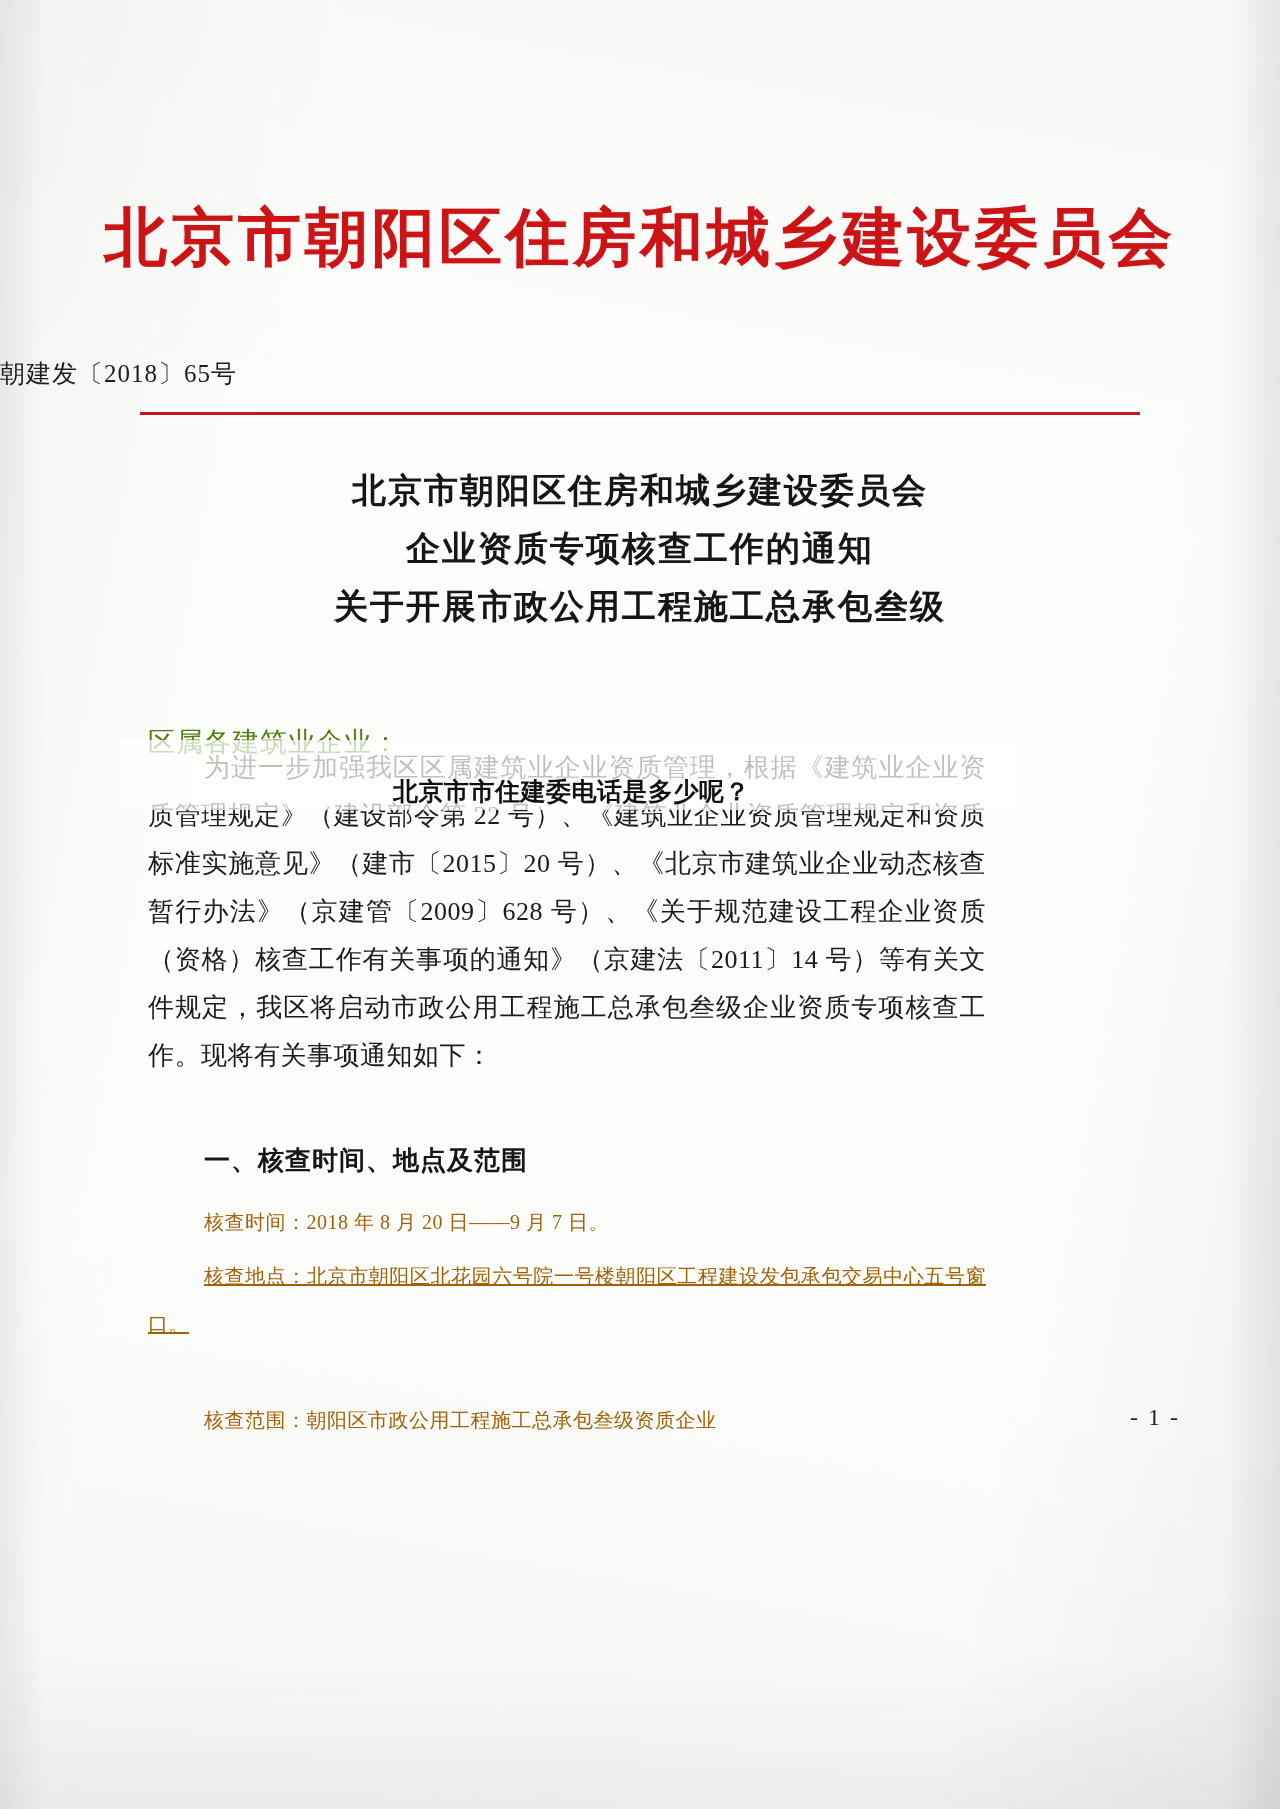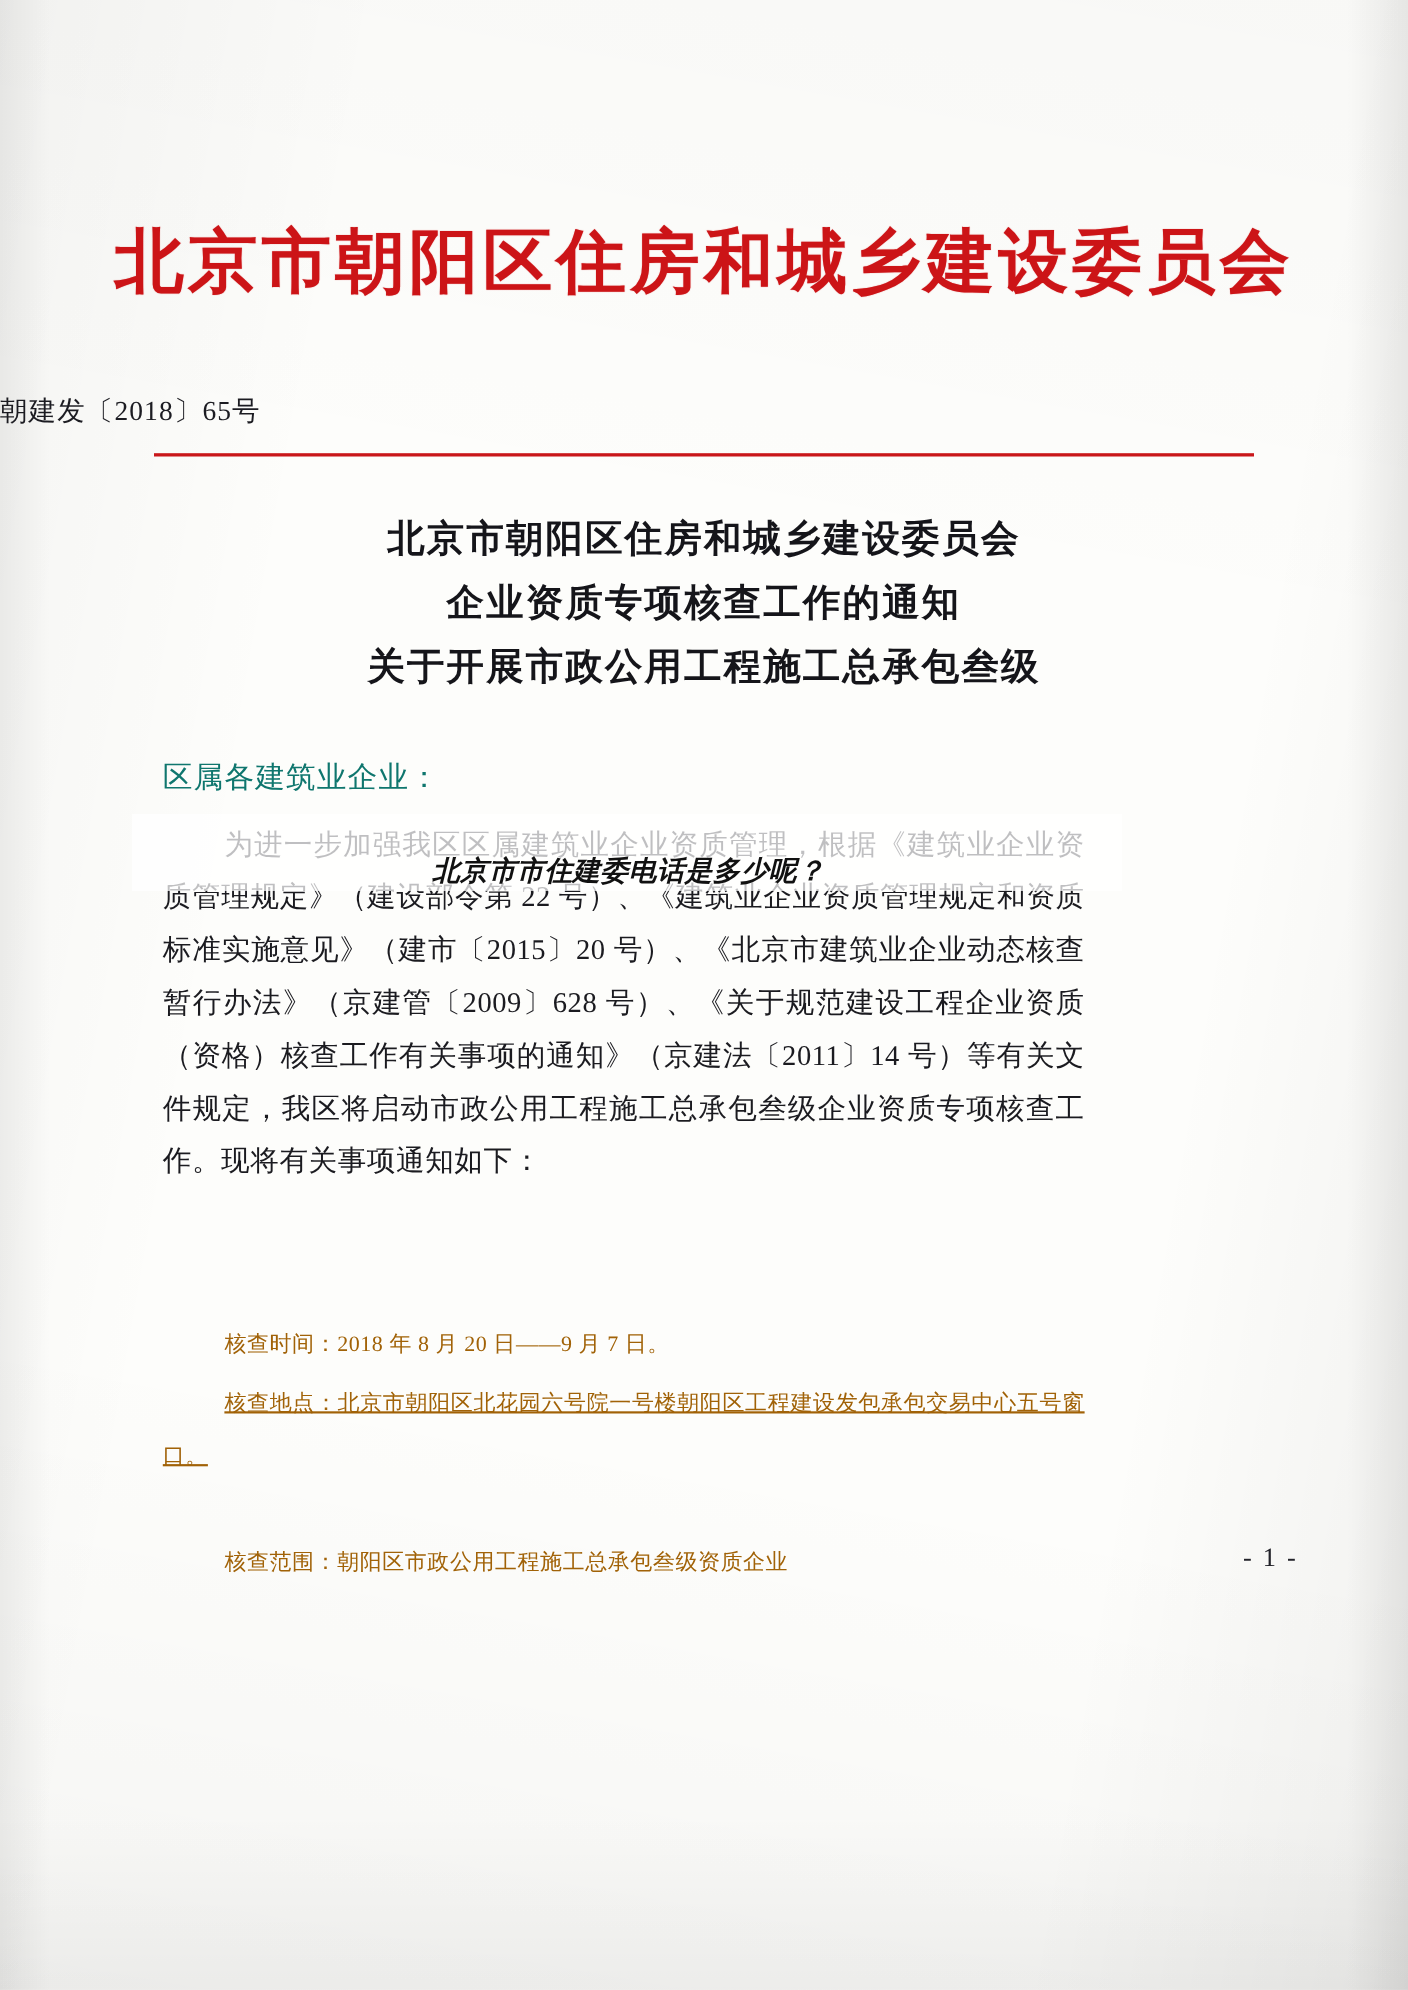--- a/index.html
+++ b/index.html
@@ -91,24 +91,24 @@
     line-height: 58px;
     letter-spacing: 2px;
     color: #15151a;
     font-family: "Liberation Serif", serif;
   }
   .doc-title .tl { display: block; }
 
   .salutation {
     position: absolute;
     left: 148px;
-    top: 688px;
+    top: 724px;
     font-size: 27px;
     letter-spacing: 1px;
-    color: #0f766e;
+    color: #4d7c0f;
   }
 
   .para {
     position: absolute;
     left: 148px;
     width: 838px;
     font-size: 26px;
     line-height: 48px;
     color: #1b1b20;
     text-align: justify;
@@ -170,21 +170,20 @@
   .overlay-caption {
     position: absolute;
     left: 393px;
     top: 775px;
     font-family: "Liberation Sans", sans-serif;
     font-weight: 700;
     font-size: 25px;
     color: #111111;
     letter-spacing: 0.5px;
     white-space: nowrap;
-    font-style: italic;
   }
 
   
   .edge-shadow-left {
     position: absolute;
     left: 0; top: 0;
     width: 46px; height: 1809px;
     background: linear-gradient(90deg, rgba(0,0,0,0.055), rgba(0,0,0,0));
     pointer-events: none;
   }
@@ -221,20 +220,21 @@
     <span class="tl">企业资质专项核查工作的通知</span>
     <span class="tl">关于开展市政公用工程施工总承包叁级</span>
   </div>
 
   <div class="salutation">区属各建筑业企业：</div>
 
   <div class="para p1">为进一步加强我区区属建筑业企业资质管理，根据《建筑业企业资质管理规定》（建设部令第 22 号）、《建筑业企业资质管理规定和资质标准实施意见》（建市〔2015〕20 号）、《北京市建筑业企业动态核查暂行办法》（京建管〔2009〕628 号）、《关于规范建设工程企业资质（资格）核查工作有关事项的通知》（京建法〔2011〕14 号）等有关文件规定，我区将启动市政公用工程施工总承包叁级企业资质专项核查工作。现将有关事项通知如下：</div>
 
   <div class="fade-band"></div>
 
+  <div class="section-head h1">一、核查时间、地点及范围</div>
 
   <div class="line l1">核查时间：2018 年 8 月 20 日——9 月 7 日。</div>
 
   <div class="line l2">核查地点：北京市朝阳区北花园六号院一号楼朝阳区工程建设发包承包交易中心五号窗口。</div>
 
   <div class="line l3">核查范围：朝阳区市政公用工程施工总承包叁级资质企业</div>
 
   <div class="page-number">- 1 -</div>
 
   <div class="overlay-caption">北京市市住建委电话是多少呢？</div>

